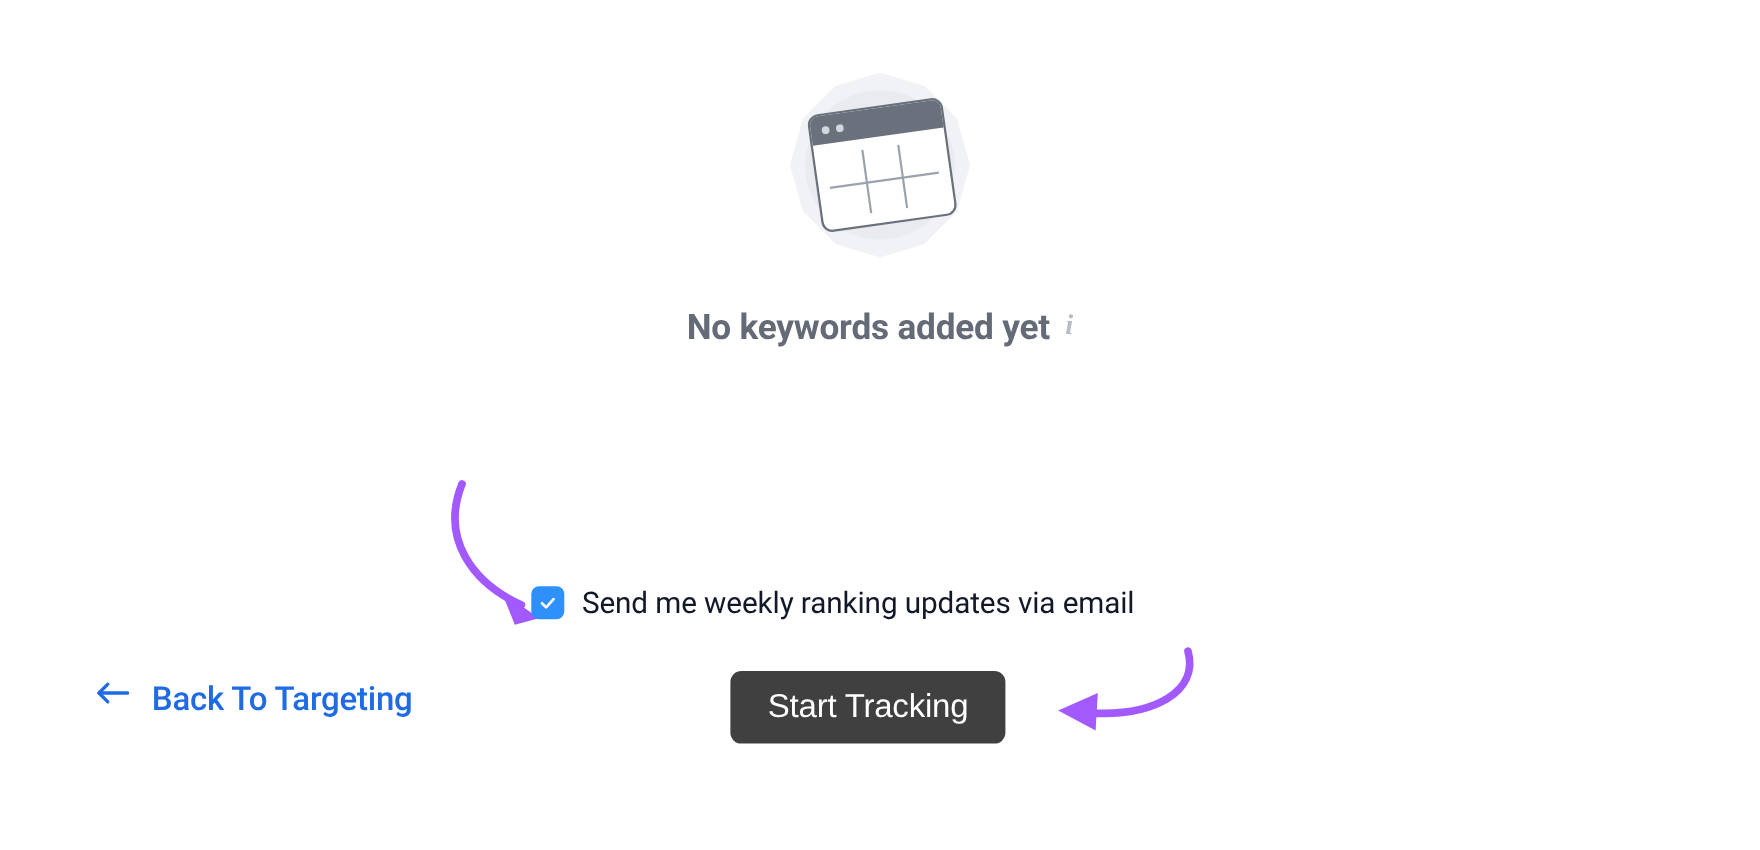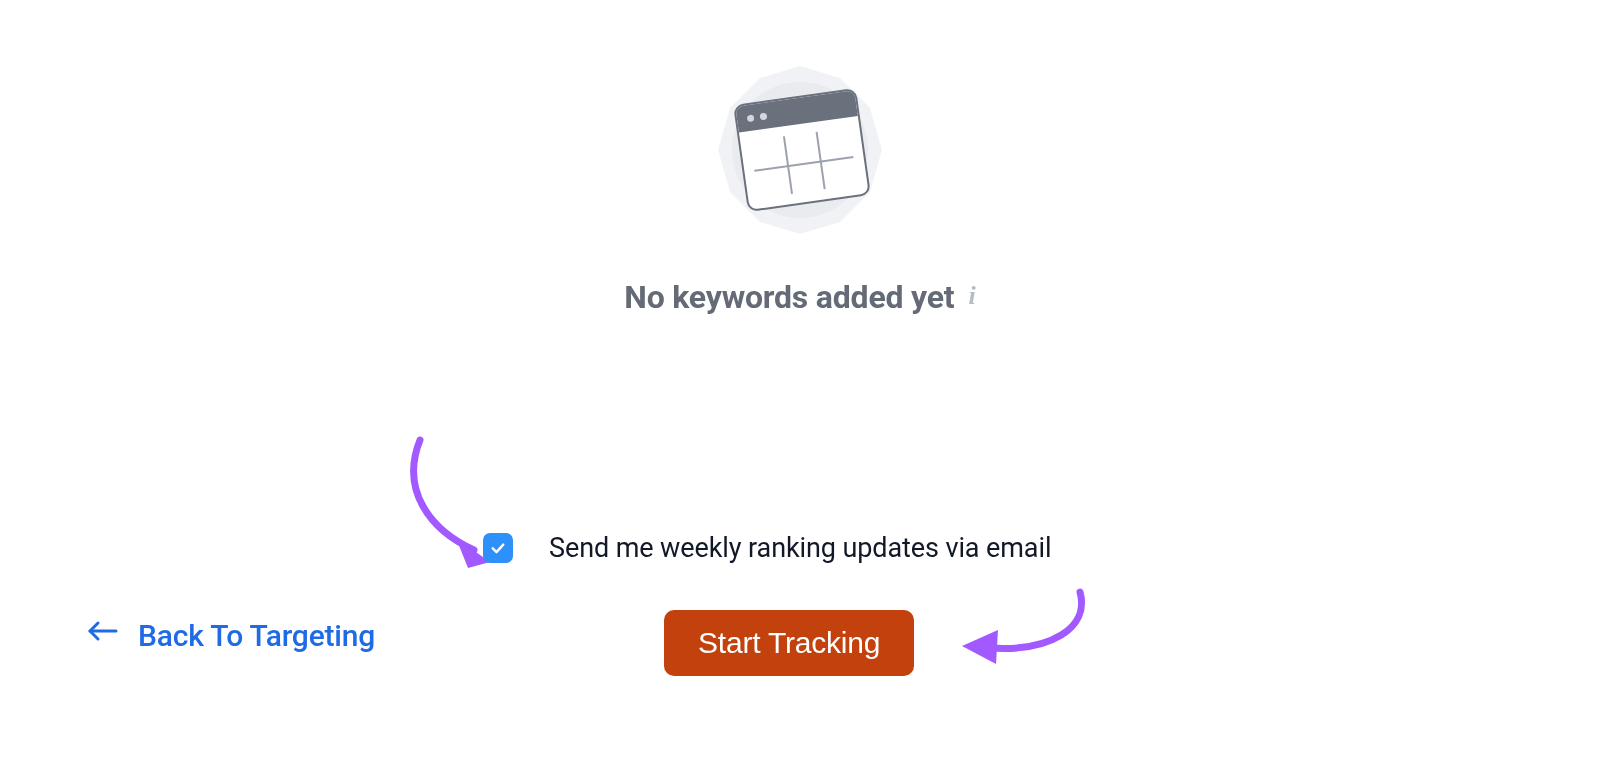--- a/index.html
+++ b/index.html
@@ -35,41 +35,41 @@
   }
   .info-i {
     font-family: Georgia, "Times New Roman", serif;
     font-style: italic; font-weight: 700; font-size: 26px; color: #B7BCC6;
     line-height: 1; padding-bottom: 2px; cursor: help;
   }
 
   
   .checkbox-row {
     position: absolute; left: 483px; top: 532px;
-    display: flex; align-items: center; gap: 36px;
+    display: flex; align-items: center; gap: 16px;
   }
   .checkbox {
     width: 30px; height: 30px; background: #2E90FA; border-radius: 7px;
     display: flex; align-items: center; justify-content: center; cursor: pointer;
     flex-shrink: 0;
   }
   .checkbox svg { width: 18px; height: 18px; }
   .checkbox-label { font-size: 27px; color: #111827; letter-spacing: -0.1px; }
 
   
   .back-link {
     position: absolute; left: 86px; top: 618px; height: 56px;
     display: flex; align-items: flex-start; gap: 20px; cursor: pointer;
   }
   .back-arrow { color: #1E6BE5; font-size: 30px; line-height: 1; }
   .back-text { color: #1E6BE5; font-size: 30px; font-weight: 500; letter-spacing: -0.2px; }
 
   .start-btn {
     position: absolute; left: 664px; top: 610px;
-    background: #c2410c; color: #fff; font-size: 30px; font-weight: 500;
+    background: #404040; color: #fff; font-size: 30px; font-weight: 500;
     padding: 16px 34px; border: none; border-radius: 10px; cursor: pointer;
     letter-spacing: -0.2px;
   }
 
   
   .anno { position: absolute; pointer-events: none; }
   .anno path { stroke: #A259FF; fill: none; stroke-width: 7; stroke-linecap: round; }
   .anno .head { fill: #A259FF; stroke: none; }
 </style>
 </head>

